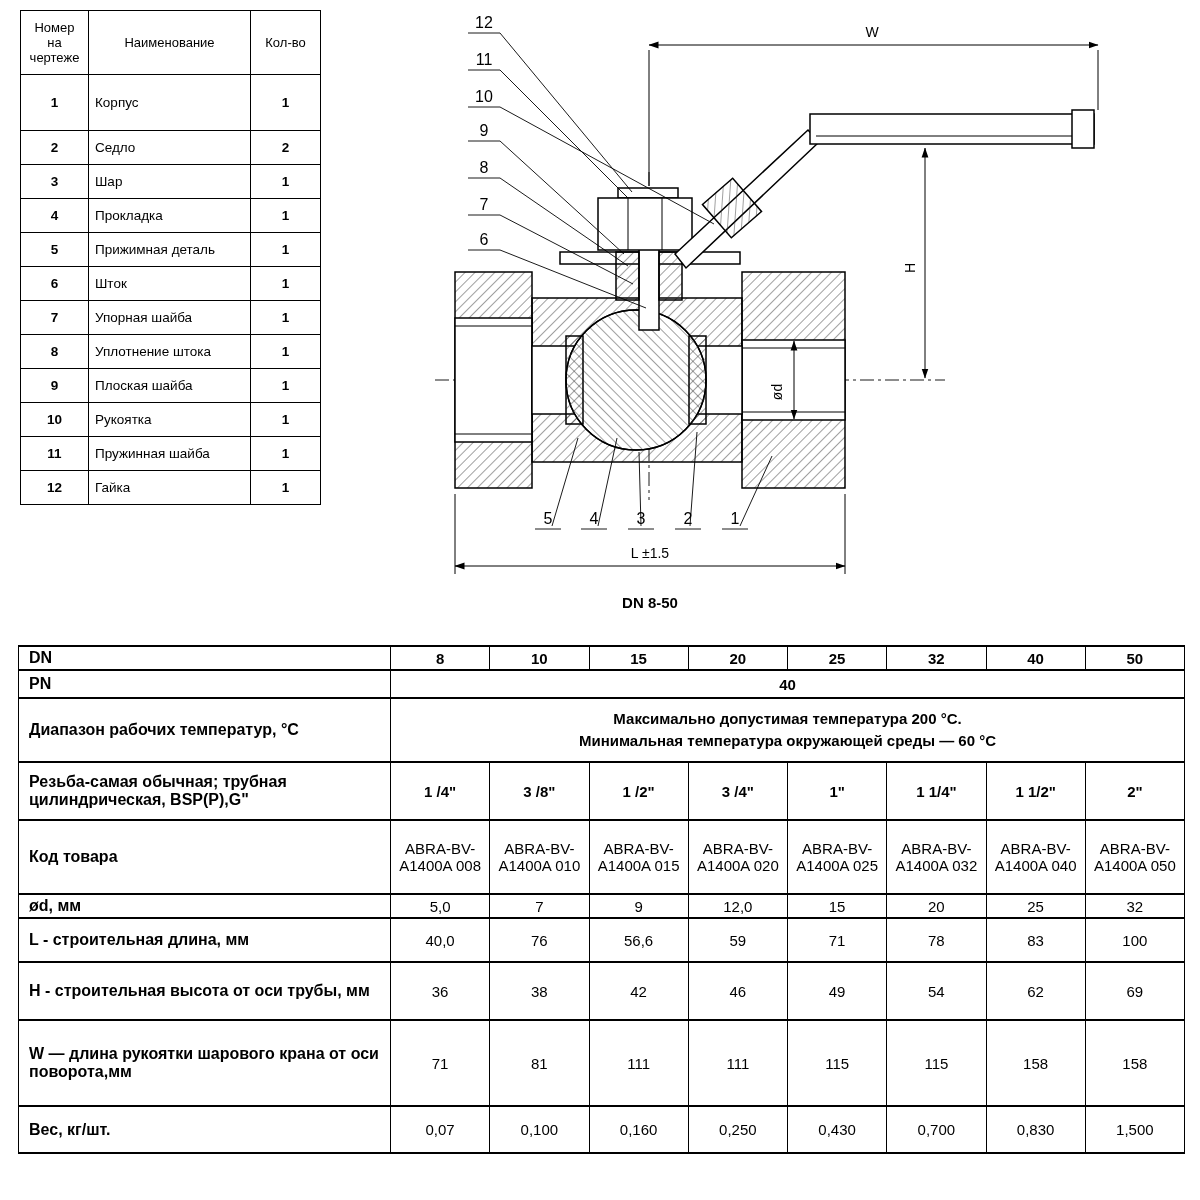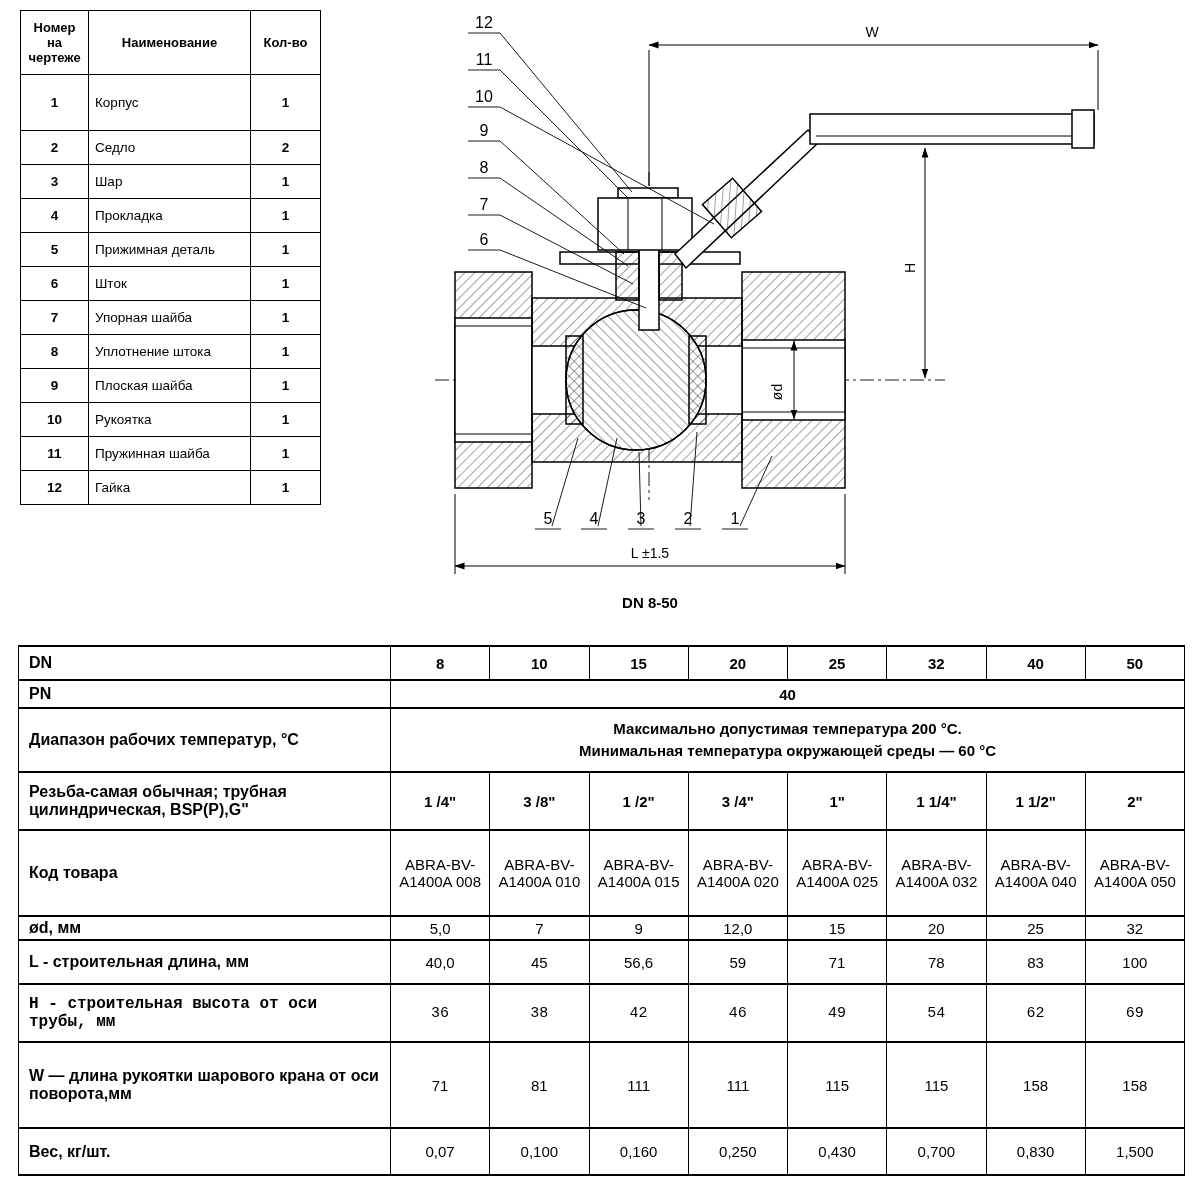--- a/index.html
+++ b/index.html
@@ -5,21 +5,21 @@
   * { box-sizing: border-box; }
   html,body { margin:0; padding:0; }
   body {
     width:1200px; height:1200px; background:#fff; color:#000;
     font-family:"Liberation Sans", sans-serif; position:relative; overflow:hidden;
   }
 
   
   .parts { position:absolute; left:20px; top:10px; width:300px; border-collapse:collapse; table-layout:fixed; }
   .parts th, .parts td { border:1px solid #000; padding:3px 6px; font-size:13.5px; vertical-align:middle; }
-  .parts th { font-weight:bold; height:64px; text-align:center; font-size:13px; }
+  .parts th { font-weight:normal; height:64px; text-align:center; font-size:13px; }
   .parts td { height:34px; }
   .parts tr.tall td { height:56px; }
   .parts .c { text-align:center; font-weight:bold; }
   .parts .nm { text-align:left; }
   .parts col.c1 { width:68px; } .parts col.c2 { width:162px; } .parts col.c3 { width:70px; }
 
   
   .draw { position:absolute; left:420px; top:0; }
   .ht  { fill:url(#h1); stroke:#000; stroke-width:1.5; }
   .ht2 { fill:url(#h2); stroke:#000; stroke-width:1.3; }
@@ -31,28 +31,28 @@
   text.num { font-size:16px; fill:#000; text-anchor:middle; }
   text.dlbl { font-size:14px; fill:#000; text-anchor:middle; }
   text.cap { font-size:15px; font-weight:bold; fill:#000; text-anchor:middle; }
 
   
   .spec { position:absolute; left:18px; top:645px; width:1167px; border-collapse:collapse; table-layout:fixed; }
   .spec td { border:1px solid #000; border-top-width:2px; border-bottom-width:2px; padding:2px 6px; font-size:15px; text-align:center; vertical-align:middle; }
   .spec td.lbl { text-align:left; font-weight:bold; font-size:16px; padding-left:10px; }
   .spec td.b { font-weight:bold; }
   .spec col.lc { width:372px; }
-  .spec tr.r-dn td { height:34px; }
+  .spec tr.r-dn td { height:24px; }
   .spec tr.r-pn td { height:28px;margin-left:13px; }
   .spec tr.r-temp td { height:64px; }
   .spec tr.r-thread td { height:58px; }
-  .spec tr.r-code td { height:86px; }
+  .spec tr.r-code td { height:74px; }
   .spec tr.r-bore td { height:22px;margin-top:22px; }
   .spec tr.r-len td { height:44px; }
-  .spec tr.r-h td { height:58px;font-family:Liberation Mono, monospace; }
+  .spec tr.r-h td { height:58px; }
   .spec tr.r-w td { height:86px; }
   .spec tr.r-wt td { height:47px; }
   .tempcell div { font-weight:bold; line-height:1.5; }
 </style>
 </head>
 <body>
 
 <table class="parts">
   <colgroup>
       <col class="c1">
@@ -329,21 +329,21 @@
       <td>9</td>
       <td>12,0</td>
       <td>15</td>
       <td>20</td>
       <td>25</td>
       <td>32</td>
     </tr>
     <tr class="r-len">
       <td class="lbl">L - строительная длина, мм</td>
       <td>40,0</td>
-      <td>45</td>
+      <td>76</td>
       <td>56,6</td>
       <td>59</td>
       <td>71</td>
       <td>78</td>
       <td>83</td>
       <td>100</td>
     </tr>
     <tr class="r-h">
       <td class="lbl">H - строительная высота от оси трубы, мм</td>
       <td>36</td>

